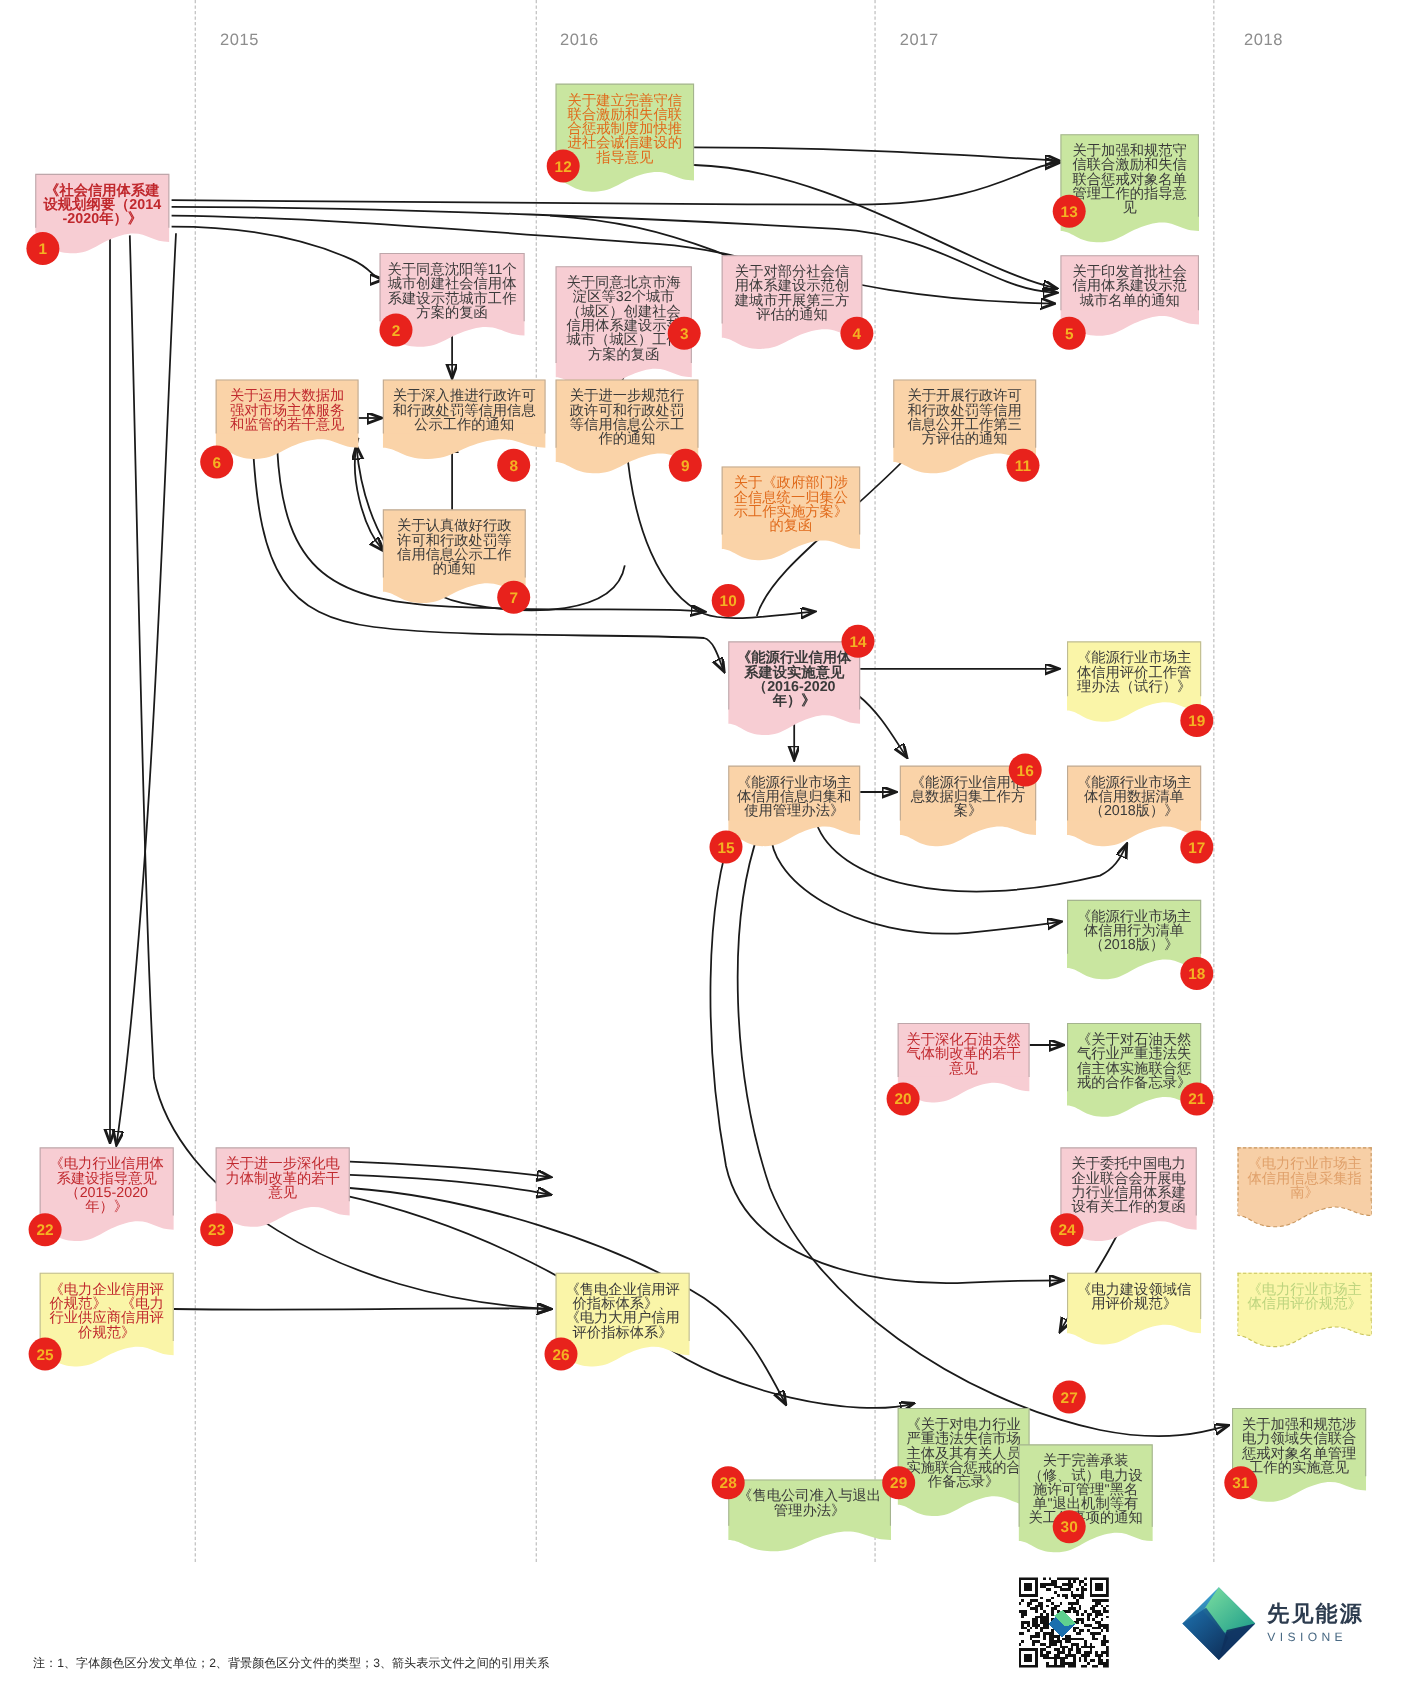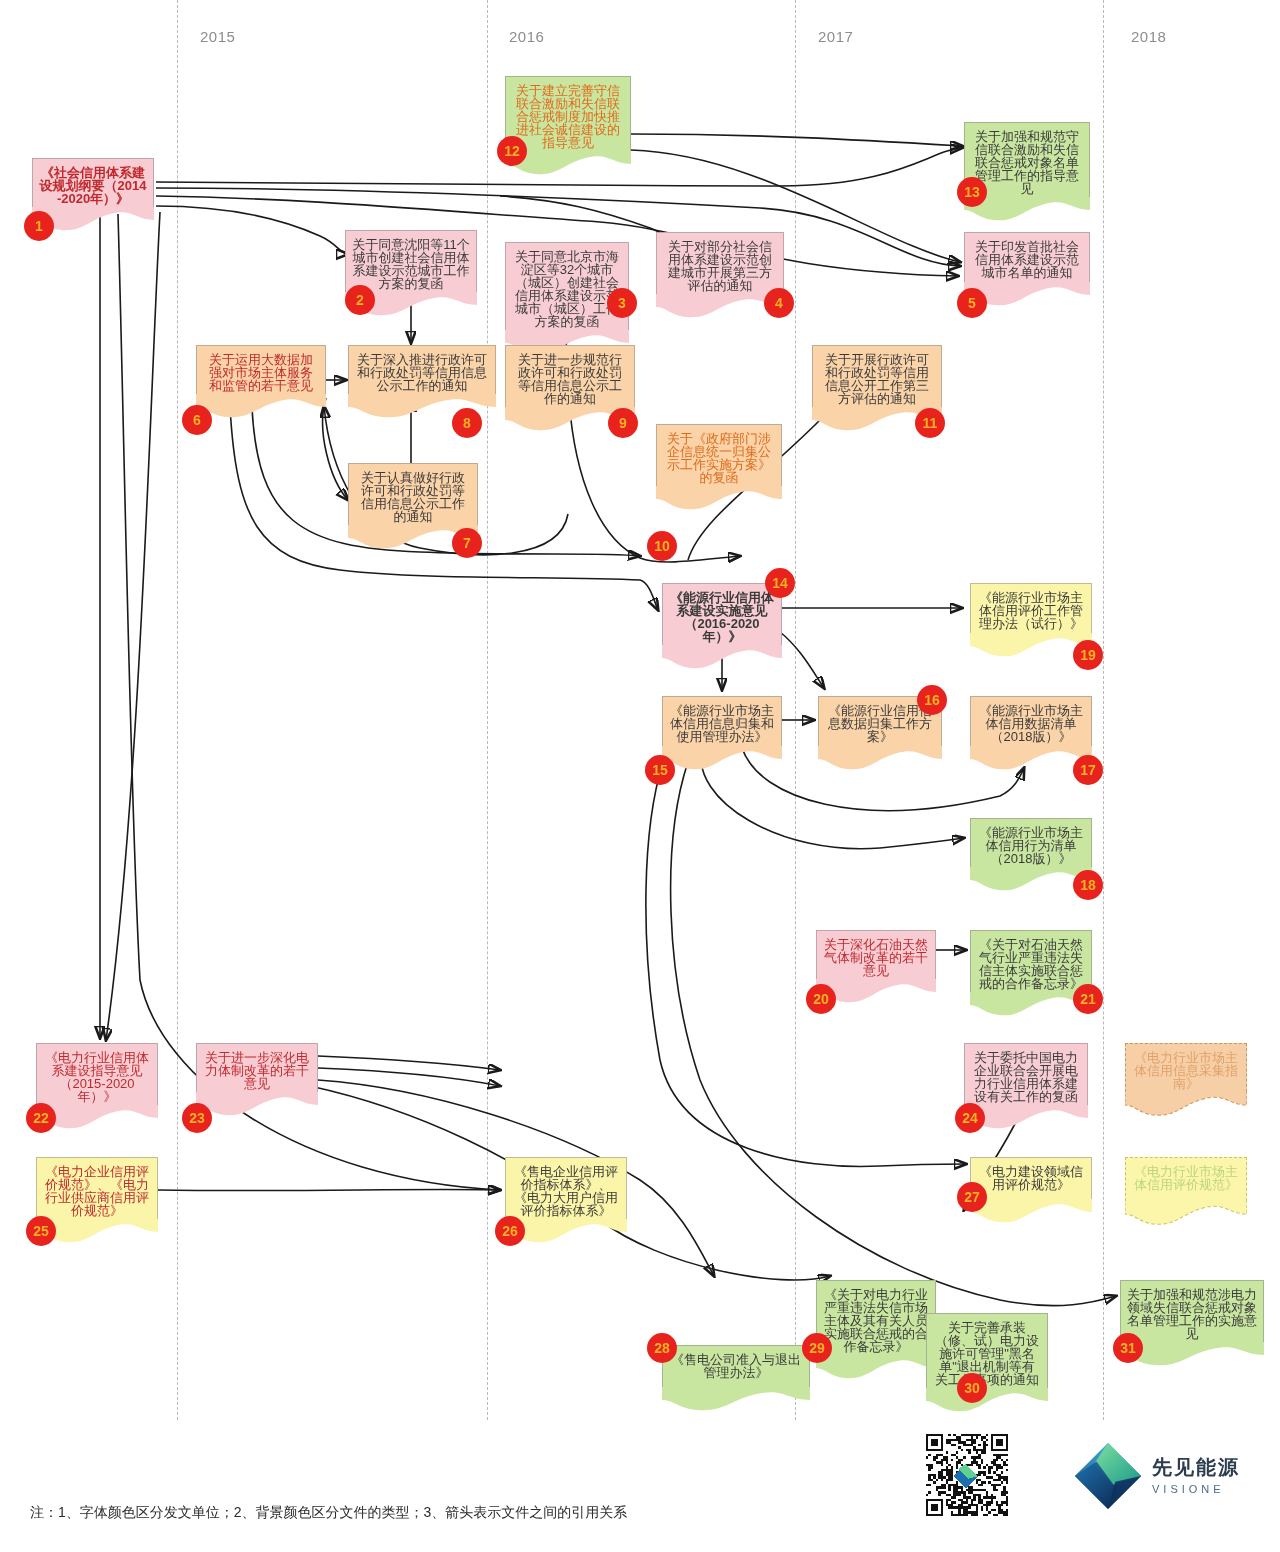--- a/index.html
+++ b/index.html
@@ -38,21 +38,21 @@
          justify-content:center;font-family:"Liberation Sans",sans-serif;z-index:6;}
 
   
   #edges{position:absolute;left:0;top:0;width:1280px;height:1420px;z-index:1;pointer-events:none;}
   #edges path{fill:none;stroke:#1a1a1a;stroke-width:1.6px;}
 
   
   #footer{position:absolute;left:0;top:1420px;width:1280px;height:132px;background:#fff;}
   #title{position:absolute;left:44px;top:28px;font-size:31px;font-weight:bold;color:#111;
          font-family:"Liberation Sans",sans-serif;letter-spacing:1px;}
-  #note{position:absolute;left:30px;top:84px;font-size:14px;color:#2b2b2b;}
+  #note{position:absolute;left:30px;top:84px;font-size:11px;color:#2b2b2b;}
   #qr{position:absolute;left:926px;top:14px;width:82px;height:82px;}
   #logo{position:absolute;left:1072px;top:20px;width:72px;height:72px;}
   #logotext{position:absolute;left:1152px;top:34px;}
   #logotext .cn{font-size:20px;color:#2d3c4f;letter-spacing:2px;font-weight:bold;}
   #logotext .en{font-size:11px;color:#4a6a84;letter-spacing:4px;margin-top:2px;}
 </style>
 </head>
 <body>
 
 <div id="canvas">
@@ -349,21 +349,21 @@
       </div>
       <div class="badge" style="left: 495px; top: 1216px;">26</div>
       <div class="doc yellow" style="left: 970px; top: 1157px; width: 122px; z-index: 3;">
         <div class="body" style="min-height: 42px;">
           <div class="txt c-dark">《电力建设领域信用评价规范》</div>
         </div>
         <svg class="wave" viewBox="0 0 100 26" preserveAspectRatio="none">
           <path class="wavefill" d="M0,0 L100,0 L100,14 C85,14 82,2 64,8 C46,14 42,26 24,24 C12,23 8,14 0,14 Z"></path>
         </svg>
       </div>
-      <div class="badge" style="left: 957px; top: 1182px;">27</div>
+      <div class="badge" style="left: 957px; top: 1255px;">27</div>
       <div class="doc green" style="left: 662px; top: 1345px; width: 148px; z-index: 3; font-family: Liberation Serif, serif;">
         <div class="body" style="min-height: 42px;">
           <div class="txt c-dark">《售电公司准入与退出管理办法》</div>
         </div>
         <svg class="wave" viewBox="0 0 100 26" preserveAspectRatio="none">
           <path class="wavefill" d="M0,0 L100,0 L100,14 C85,14 82,2 64,8 C46,14 42,26 24,24 C12,23 8,14 0,14 Z"></path>
         </svg>
       </div>
       <div class="badge" style="left: 647px; top: 1333px;">28</div>
       <div class="doc green" style="left: 816px; top: 1280px; width: 120px; z-index: 3;">
@@ -377,21 +377,21 @@
       <div class="badge" style="left: 802px; top: 1333px;">29</div>
       <div class="doc green" style="left: 926px; top: 1313px; width: 122px; z-index: 3;">
         <div class="body" style="min-height: 54px;">
           <div class="txt c-dark">关于完善承装（修、试）电力设施许可管理"黑名单"退出机制等有关工作事项的通知</div>
         </div>
         <svg class="wave" viewBox="0 0 100 26" preserveAspectRatio="none">
           <path class="wavefill" d="M0,0 L100,0 L100,14 C85,14 82,2 64,8 C46,14 42,26 24,24 C12,23 8,14 0,14 Z"></path>
         </svg>
       </div>
       <div class="badge" style="left: 957px; top: 1373px;">30</div>
-      <div class="doc green" style="left: 1120px; top: 1280px; width: 144px; z-index: 3;">
+      <div class="doc green" style="left: 1120px; top: 1280px; width: 122px; z-index: 3;">
         <div class="body" style="min-height: 50px;">
           <div class="txt c-dark">关于加强和规范涉电力领域失信联合惩戒对象名单管理工作的实施意见</div>
         </div>
         <svg class="wave" viewBox="0 0 100 26" preserveAspectRatio="none">
           <path class="wavefill" d="M0,0 L100,0 L100,14 C85,14 82,2 64,8 C46,14 42,26 24,24 C12,23 8,14 0,14 Z"></path>
         </svg>
       </div>
       <div class="badge" style="left: 1113px; top: 1333px;">31</div>
       <div class="doc ghost-orange" style="left: 1125px; top: 1043px; width: 122px; z-index: 3;">
         <div class="body" style="min-height: 44px;">

